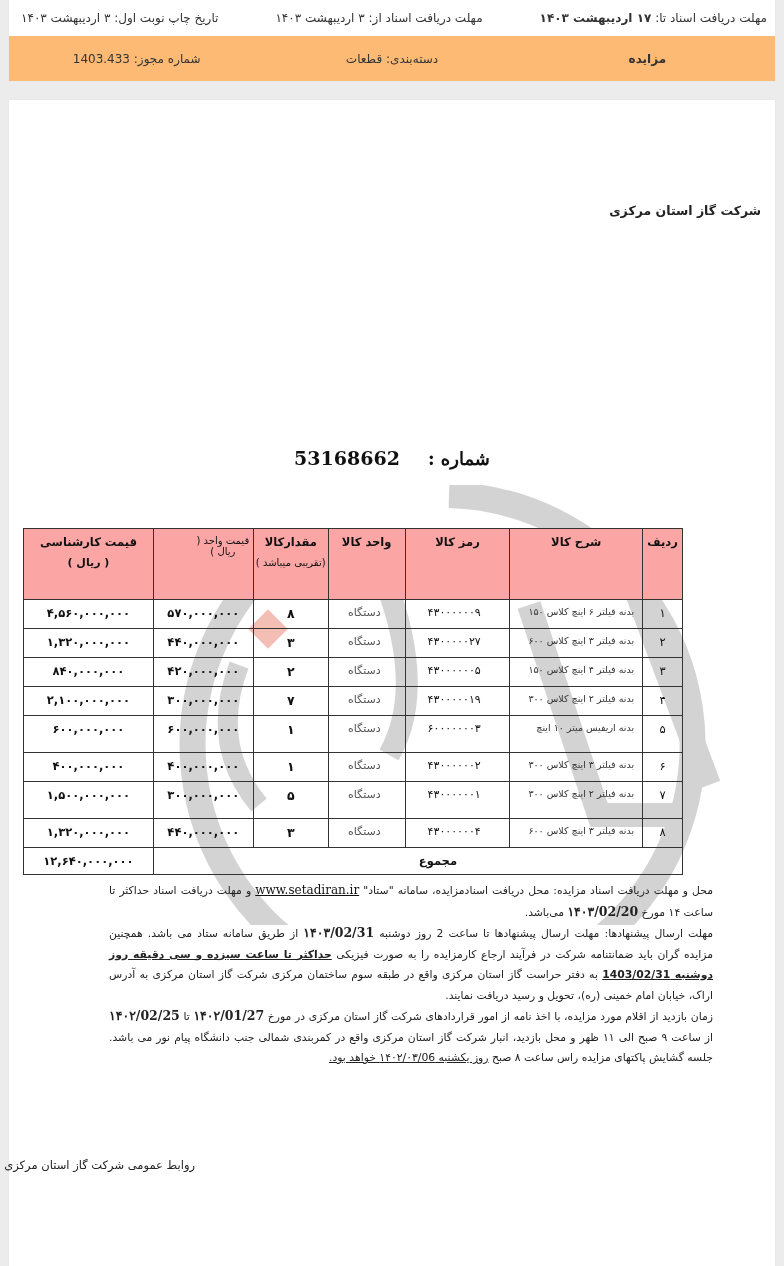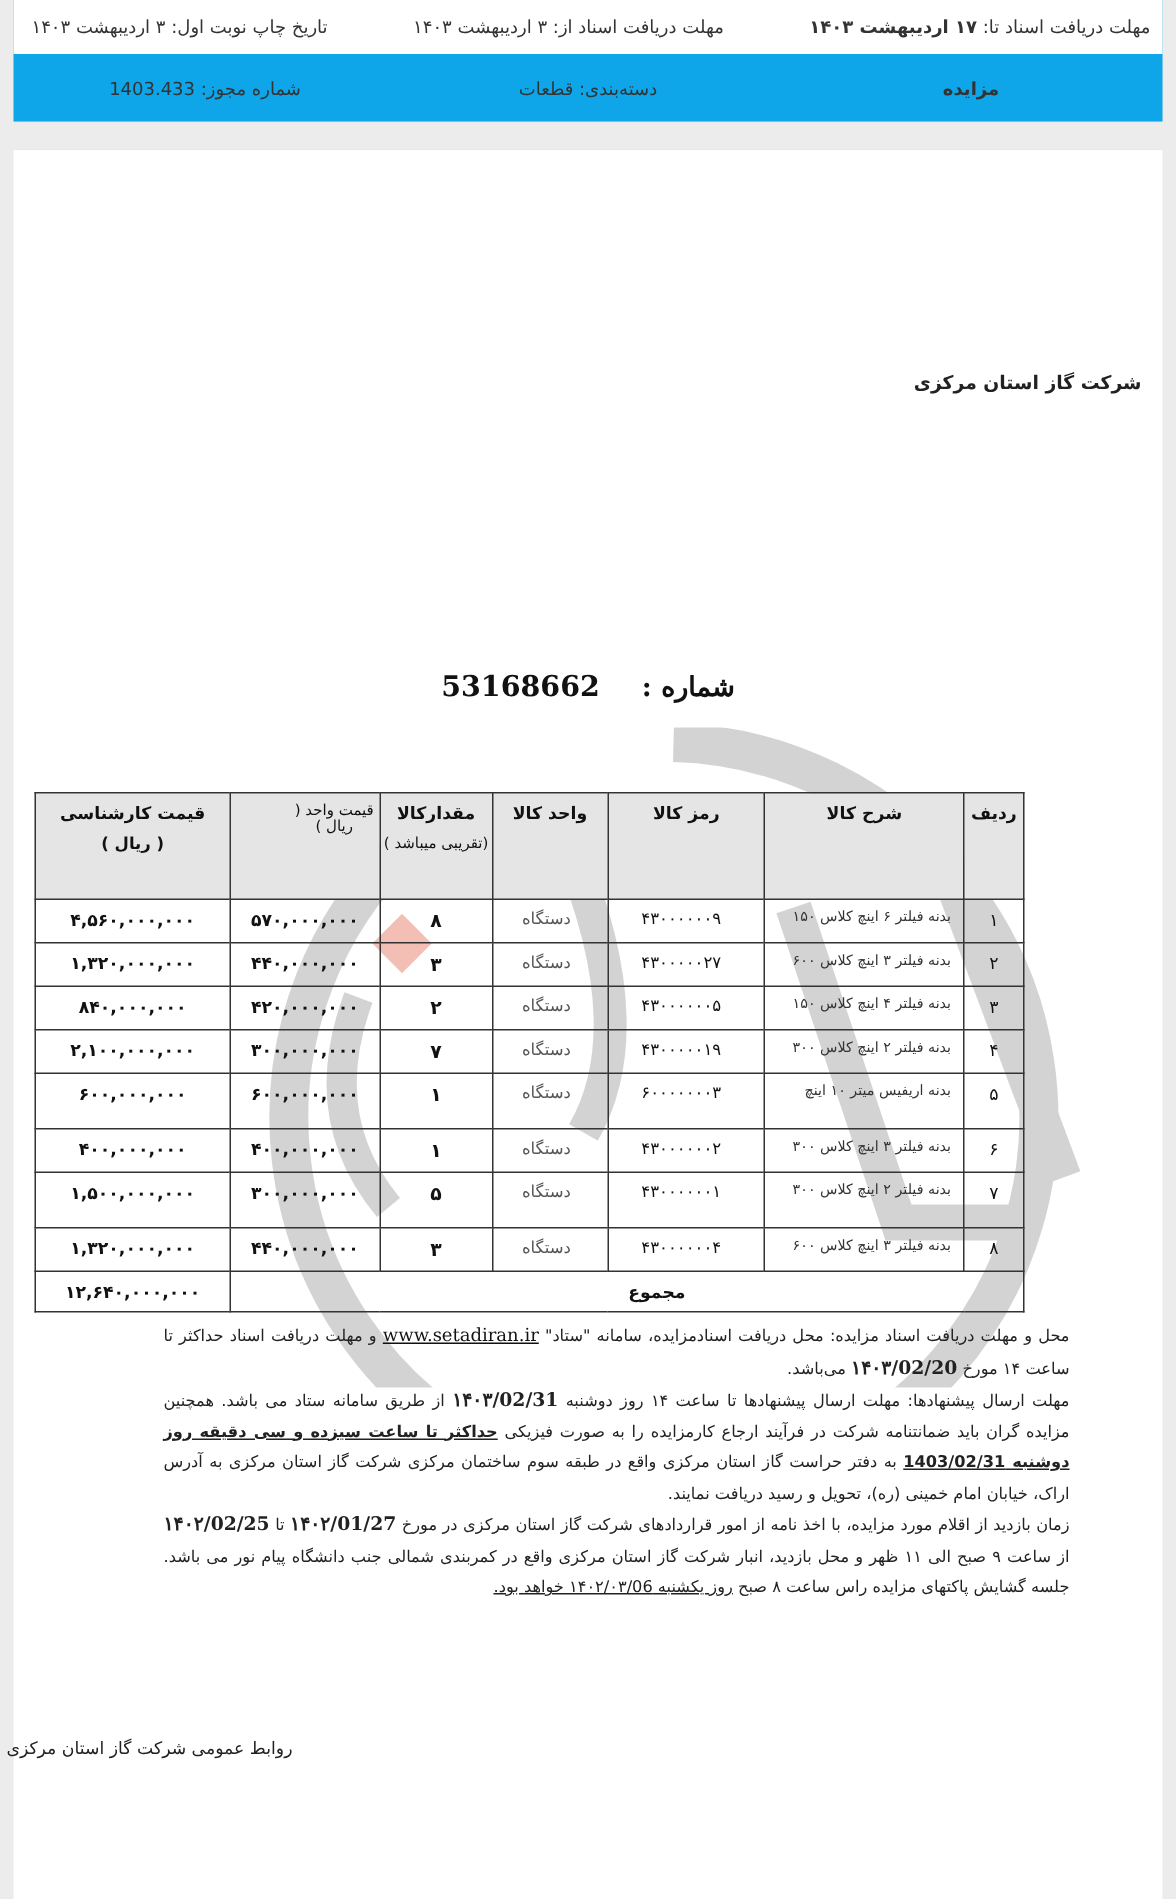--- a/index.html
+++ b/index.html
@@ -6,21 +6,21 @@
   body {
     width:784px; height:1266px; overflow:hidden;
     background:#ececec;
     font-family:"DejaVu Sans", sans-serif;
     position:relative;
   }
   .card {
     position:absolute; left:9px; width:766px; background:#ffffff;
     box-shadow:0 0 1px rgba(0,0,0,0.08);
   }
-  .meta-card { top:0; height:81px; background:#0ea5e9; }
+  .meta-card { top:0; height:81px; background:#fdba74; }
   .meta-row1 {
     position:absolute; top:0; left:0; right:0; height:36px; background:#ffffff;
     display:flex; flex-direction:row-reverse; align-items:center; justify-content:space-between;
     padding:0 8px 0 12px; box-sizing:border-box; direction:rtl;
     font-size:12px; color:#333;
   }
   .meta-row2 {
     position:absolute; top:36px; left:0; right:0; height:45px;
     display:flex; flex-direction:row; align-items:center; direction:rtl;
     font-size:12px; color:#333;
@@ -31,21 +31,21 @@
   .meta-item b { font-weight:bold; }
 
   .main-card { top:100px; height:1166px; }
   .title {
     position:absolute; right:14px; top:16px; width:700px;
     direction:rtl; text-align:right;
     font-size:27px; line-height:37px; font-weight:bold; color:#e8767a;
   }
   .company {
     position:absolute; right:14px; top:103px; direction:rtl;
-    font-size:12.5px; font-weight:bold; color:#222;margin-top:44px;
+    font-size:12.5px; font-weight:bold; color:#222;
   }
 
   .doc { position:absolute; left:0; top:0; width:766px; height:1166px; }
   .watermark { position:absolute; left:140px; top:385px; width:600px; height:440px; opacity:0.5; pointer-events:none; }
 
   .ad-heading {
     position:absolute; top:320px; left:0; width:766px; text-align:center; direction:rtl;
     font-family:"DejaVu Serif", serif; font-weight:bold; font-size:15px; color:#111;
   }
   .ad-heading .u { text-decoration:underline; }
@@ -60,21 +60,21 @@
     font-size:11.5px; line-height:21px; font-weight:bold; color:#222;
   }
 
   table.items {
     position:absolute; left:14px; top:428px; width:660px;
     border-collapse:collapse; direction:rtl;
     font-size:11px; color:#111;
   }
   table.items th, table.items td { border:1.5px solid #333; padding:0; }
   table.items thead th {
-    background:#e5e5e5; height:64px; vertical-align:top; padding-top:6px;
+    background:#fca5a5; height:64px; vertical-align:top; padding-top:6px;
     font-weight:bold; font-size:11.5px;
   }
   table.items thead th .sub { display:block; font-size:10px; font-weight:normal; margin-top:6px; line-height:15px; }
   table.items thead th.small { font-size:10px; font-weight:normal;padding-left:39px; }
   table.items tbody td { vertical-align:top; padding-top:6px; text-align:center; }
   td.num-big { font-weight:bold; font-size:11.5px; }
   td.desc { text-align:right !important; padding-right:8px !important; font-size:9.5px; color:#333; }
   td.unit { text-align:right !important; padding-right:24px !important; font-size:11px; color:#555; }
   td.code { text-align:left !important; padding-left:22px !important; font-size:11px; letter-spacing:0.5px; }
   td.qty { font-weight:bold; font-size:12.5px; }
@@ -235,21 +235,21 @@
 
     <div class="paras">
       <p>
         <span>محل و مهلت دریافت اسناد مزایده: محل دریافت اسنادمزایده، سامانه "ستاد"</span>
         <a>www.setadiran.ir</a>
         <span>و مهلت دریافت اسناد حداکثر تا ساعت ۱۴ مورخ</span>
         <span class="big">۱۴۰۳/02/20</span>
         <span>می‌باشد.</span>
       </p>
       <p>
-        <span>مهلت ارسال پیشنهادها: مهلت ارسال پیشنهادها تا ساعت ۱۴ روز دوشنبه</span>
+        <span>مهلت ارسال پیشنهادها: مهلت ارسال پیشنهادها تا ساعت 2 روز دوشنبه</span>
         <span class="big">۱۴۰۳/02/31</span>
         <span>از طریق سامانه ستاد می باشد. همچنین مزایده گران باید ضمانتنامه شرکت در فرآیند ارجاع کارمزایده را به صورت فیزیکی</span>
         <b class="ul">حداکثر تا ساعت سیزده و سی دقیقه روز دوشنبه 1403/02/31</b>
         <span>به دفتر حراست گاز استان مرکزی واقع در طبقه سوم ساختمان مرکزی شرکت گاز استان مرکزی به آدرس اراک، خیابان امام خمینی (ره)، تحویل و رسید دریافت نمایند.</span>
       </p>
       <p>
         <span>زمان بازدید از اقلام مورد مزایده، با اخذ نامه از امور قراردادهای شرکت گاز استان مرکزی در مورخ</span>
         <span class="big">۱۴۰۲/01/27</span>
         <span>تا</span>
         <span class="big">۱۴۰۲/02/25</span>

